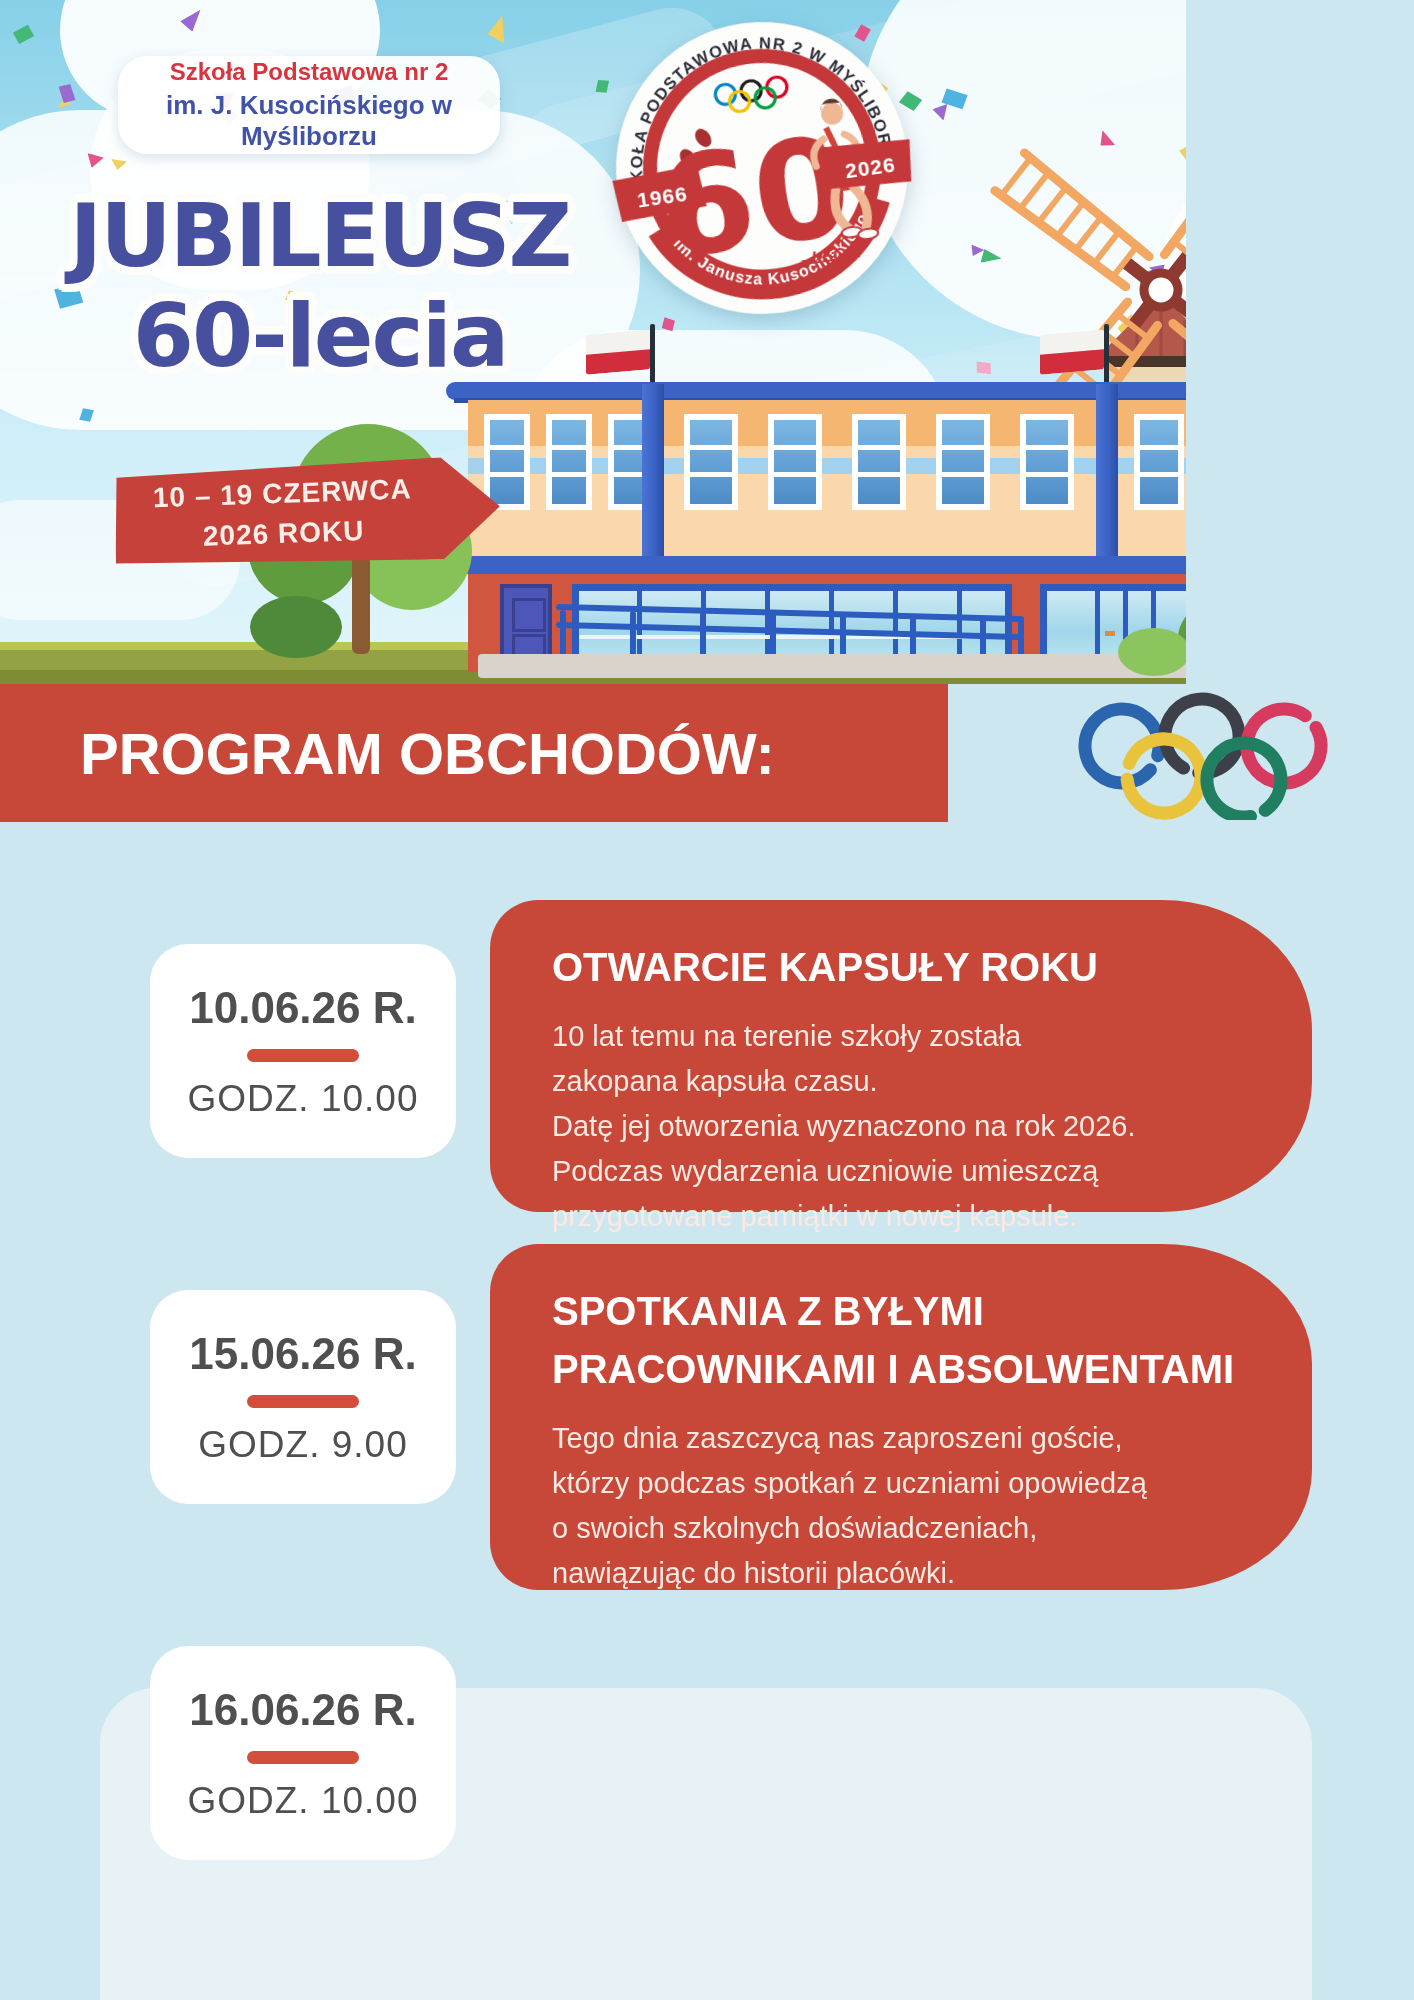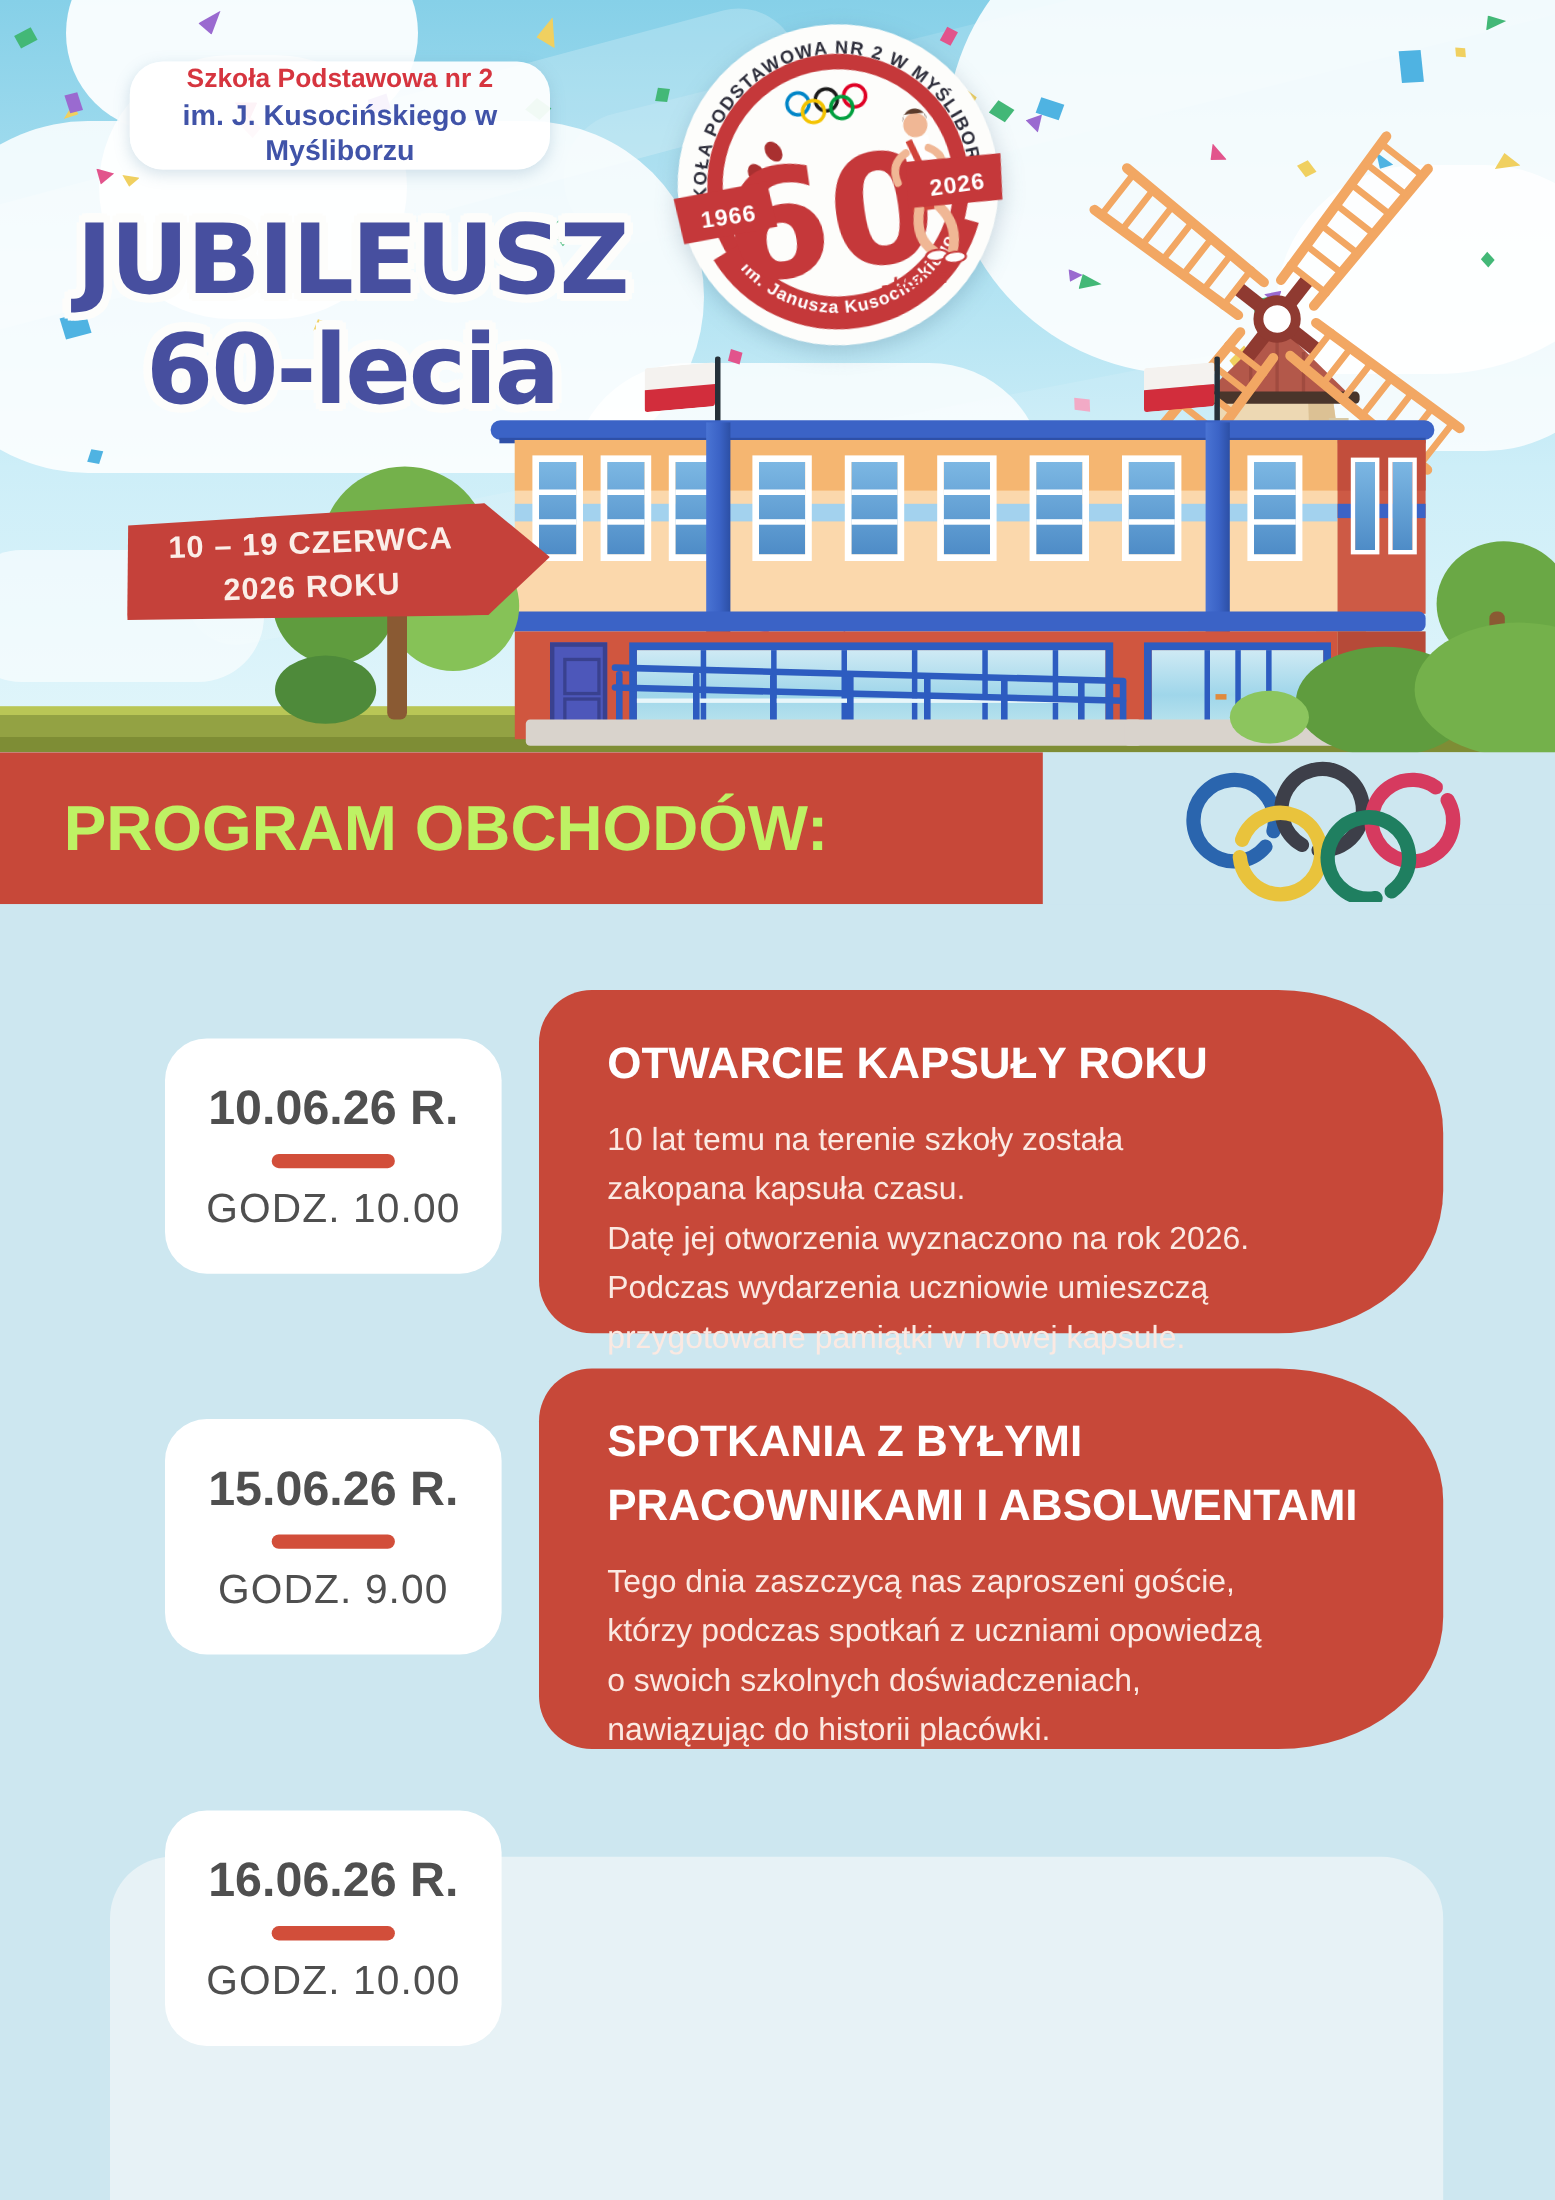--- a/index.html
+++ b/index.html
@@ -1,21 +1,21 @@
 <!DOCTYPE html>
 <html><head>
 <meta charset="utf-8">
 <style>
   html,body{margin:0;padding:0;}
   .page{position:relative;width:1414px;height:2000px;overflow:hidden;
         font-family:"Liberation Sans",sans-serif;background:#cde7f0;}
   .abs{position:absolute;}
 
   
-  .hero{position:absolute;left:0;top:0;width:1414px;height:684px;overflow:hidden;
+  .hero{position:absolute;left:0;top:0;width:1186px;height:684px;overflow:hidden;
         background:linear-gradient(180deg,#86d0e8 0%,#a9dff0 30%,#cdeef8 62%,#e2f6fb 100%);}
   .streak{position:absolute;background:rgba(255,255,255,.22);border-radius:60px;}
   .cloud{position:absolute;background:#fff;border-radius:999px;}
   .confetti-piece{position:absolute;}
 
   
   .grass-top{position:absolute;left:0;top:642px;width:1414px;height:10px;background:#b9c656;}
   .grass{position:absolute;left:0;top:650px;width:1414px;height:34px;background:#93a243;}
   .grass-deep{position:absolute;left:0;top:670px;width:1414px;height:14px;background:#7e8d35;}
 
@@ -57,22 +57,22 @@
                padding-right:48px;box-sizing:border-box;gap:8px;}
   .date-banner div{color:#fbeee8;font-weight:700;font-size:28px;letter-spacing:1px;}
 
   .logo-badge{position:absolute;left:612px;top:18px;width:300px;height:300px;
               transform:rotate(-8deg);filter:drop-shadow(0 6px 10px rgba(40,80,110,.22));}
 
   
   .program-strip{position:absolute;left:0;top:684px;width:1414px;height:138px;background:#cde7f0;}
   .program-banner{position:absolute;left:0;top:0;width:948px;height:138px;background:#c74839;
                   display:flex;align-items:center;}
-  .program-banner span{color:#bef264;font-weight:700;font-size:58px;letter-spacing:0;
-                       padding-left:58px;font-family:"Liberation Sans",sans-serif;}
+  .program-banner span{color:#ffffff;font-weight:700;font-size:58px;letter-spacing:0;
+                       padding-left:80px;font-family:"Liberation Sans",sans-serif;}
 
   
   .body-bg{position:absolute;left:0;top:822px;width:1414px;height:1178px;background:#cde7f0;}
   .container{position:absolute;left:100px;top:866px;width:1212px;height:1084px;
              background:#e7f2f6;border-radius:56px;}
   .datebox{position:absolute;left:150px;width:306px;height:214px;background:#fff;border-radius:38px;
            display:flex;flex-direction:column;justify-content:center;align-items:center;}
   .datebox .d{font-size:44px;font-weight:700;color:#4f4f4f;letter-spacing:0;}
   .datebox .bar{width:112px;height:13px;background:#d24e3a;border-radius:7px;margin:16px 0;}
   .datebox .t{font-size:37px;font-weight:400;color:#4f4f4f;letter-spacing:1px;}

